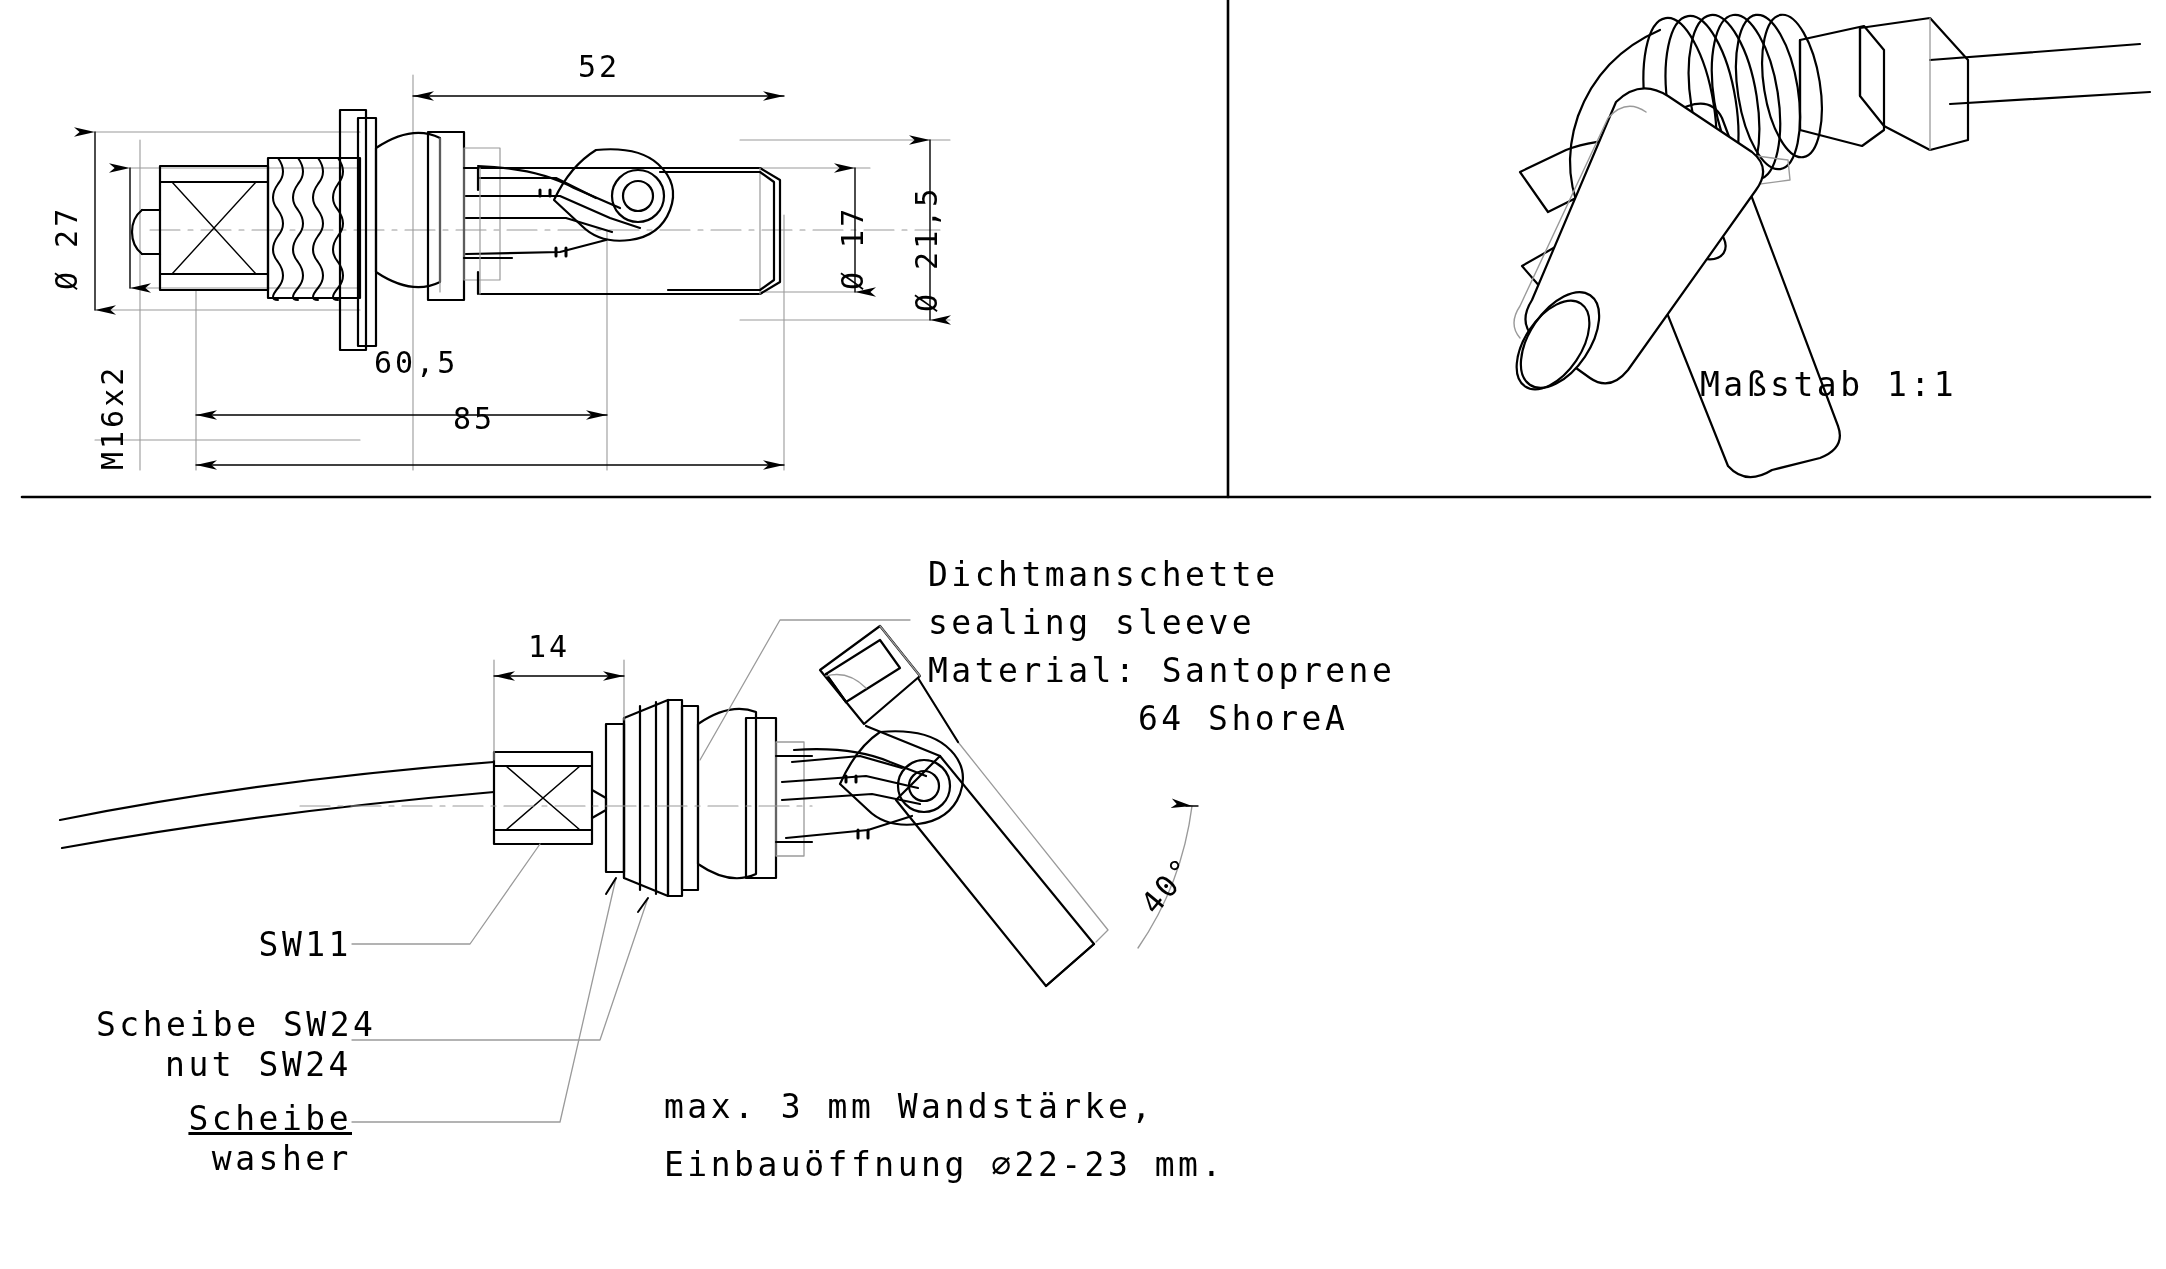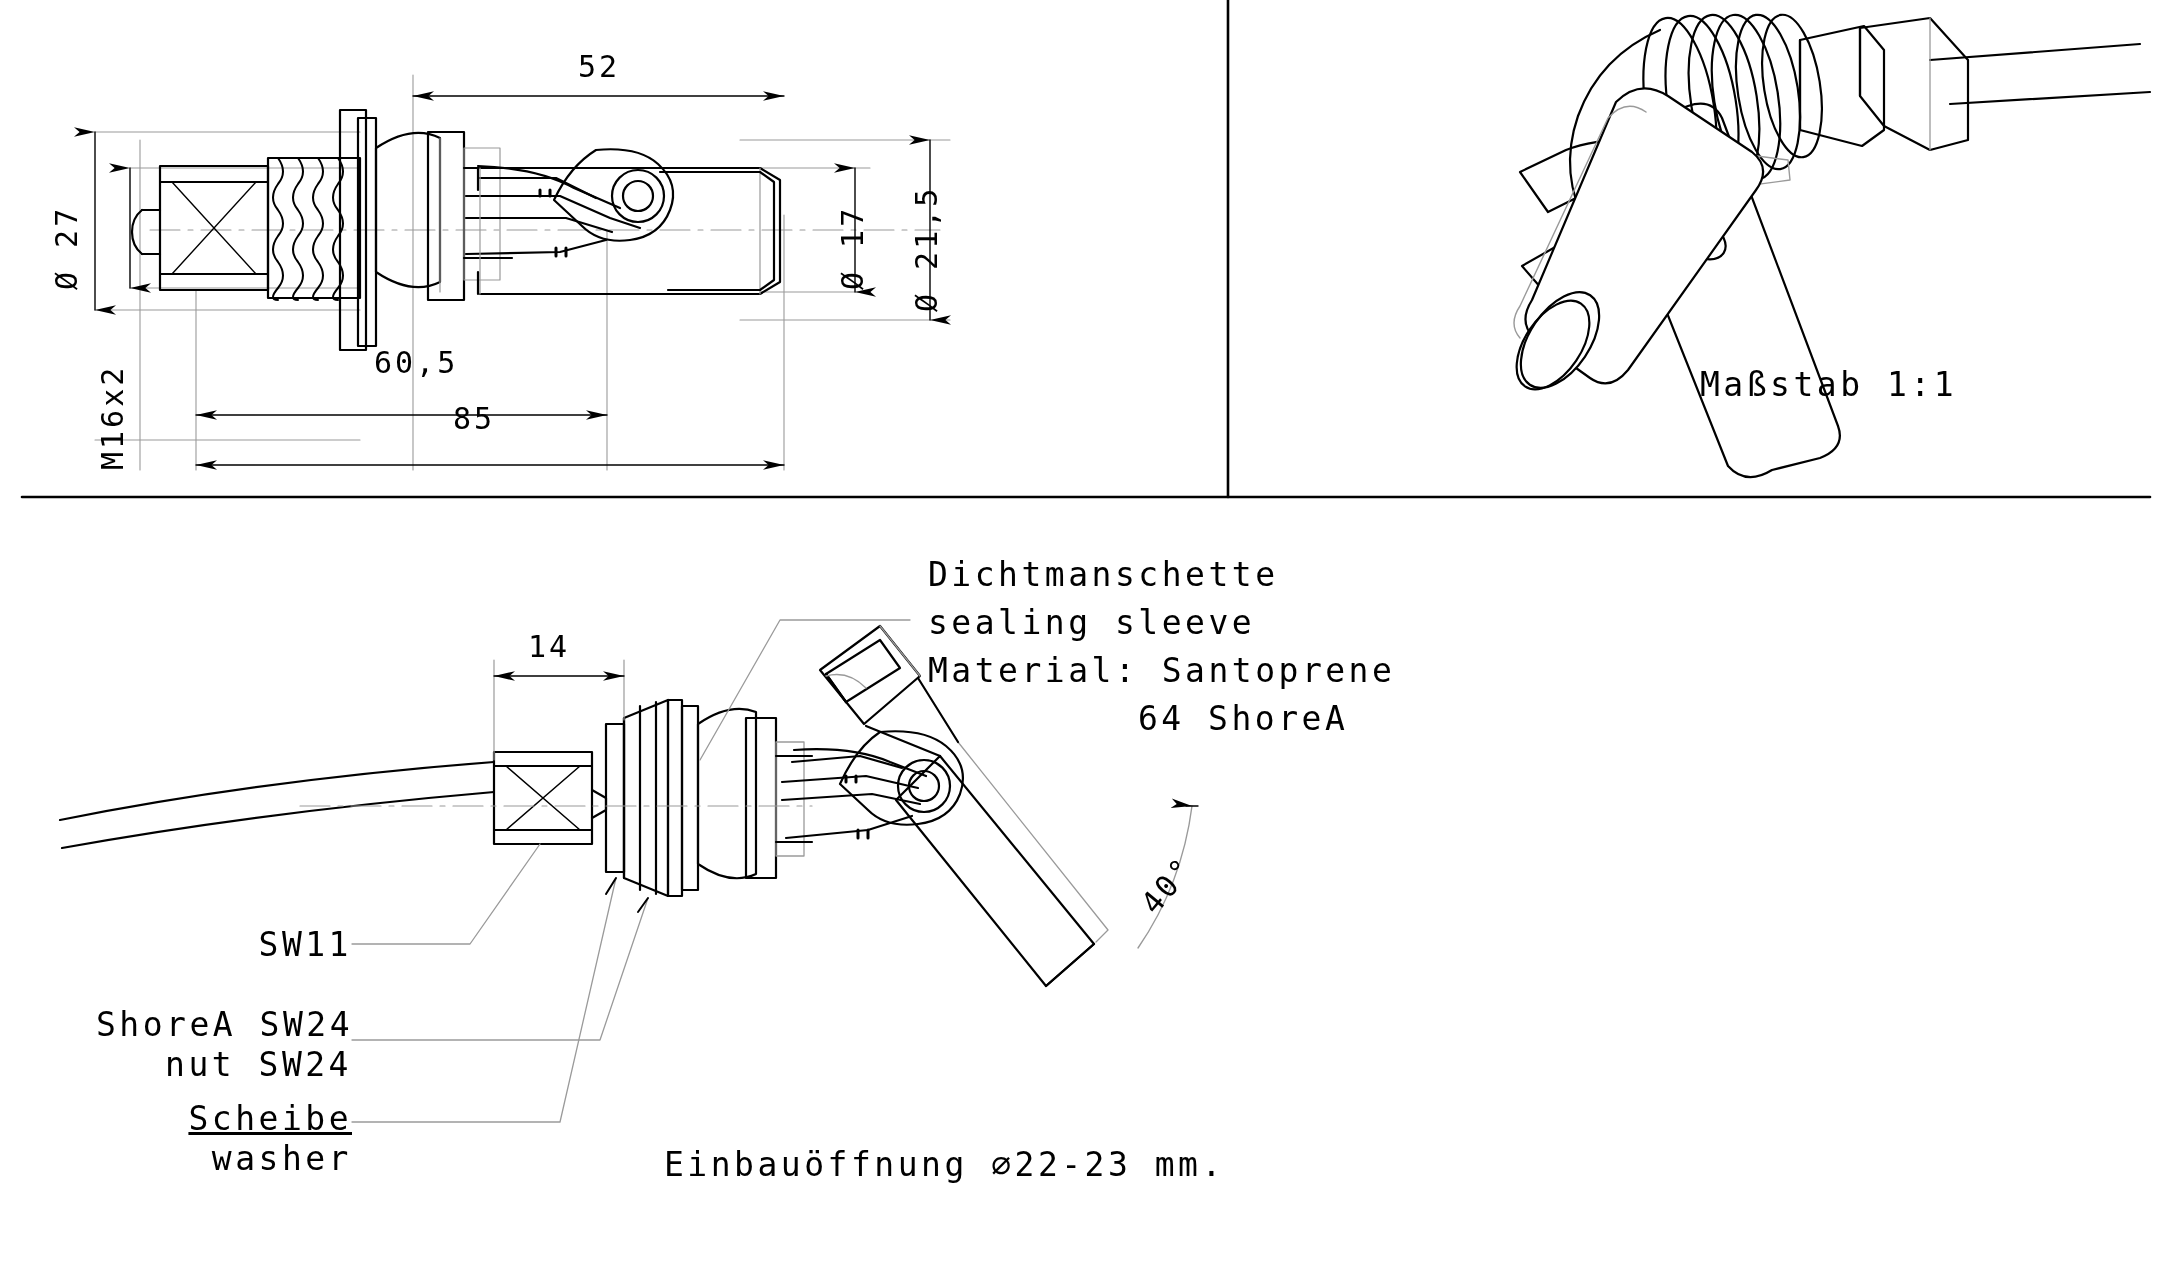--- a/index.html
+++ b/index.html
@@ -306,21 +306,22 @@
 
   <div class="txt dim rot-40" style="left:1136px; top:900px;">40°</div>
 
   <div class="txt note" style="left:928px; top:558px;">Dichtmanschette</div>
   <div class="txt note" style="left:928px; top:606px;">sealing sleeve</div>
   <div class="txt note" style="left:928px; top:654px;">Material: Santoprene</div>
   <div class="txt note" style="left:1138px; top:702px;">64 ShoreA</div>
 
   <div class="txt note tright" style="left:248px; top:928px; width:104px;">SW11</div>
 
-  <div class="txt note tright" style="left:96px; top:1008px; width:256px;">ShoreA SW24</div>
+  <div class="txt note tright" style="left:96px; top:1008px; width:256px;">Scheibe SW24</div>
   <div class="txt note tright" style="left:96px; top:1048px; width:256px;">nut SW24</div>
 
   <div class="txt note tright" style="left:96px; top:1102px; width:256px;text-decoration:underline;">Scheibe</div>
   <div class="txt note tright" style="left:96px; top:1142px; width:256px;">washer</div>
 
+  <div class="txt note" style="left:664px; top:1090px;">max. 3 mm Wandstärke,</div>
   <div class="txt note" style="left:664px; top:1148px;">Einbauöffnung ⌀22-23 mm.</div>
 
 </div>
 
 </body></html>

